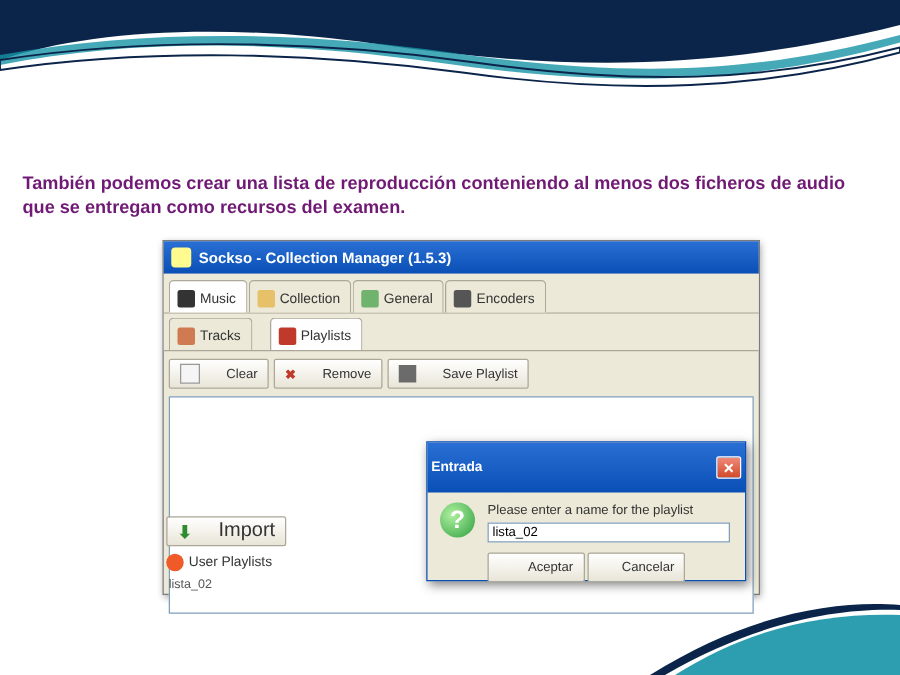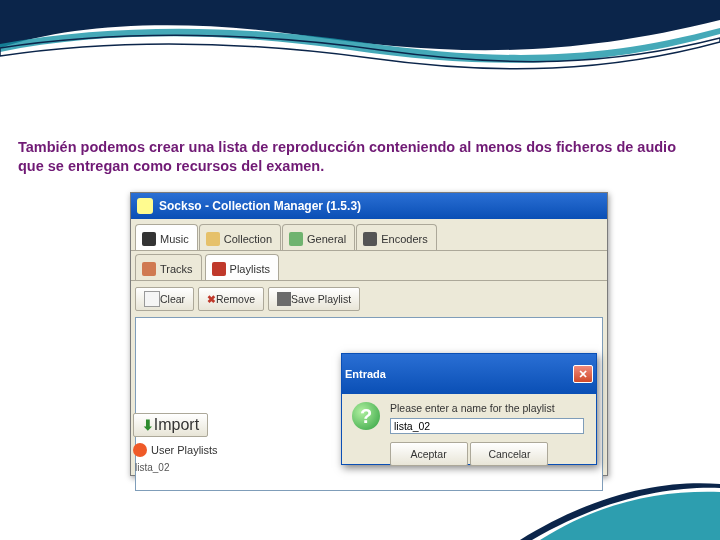--- a/index.html
+++ b/index.html
@@ -32,41 +32,41 @@
     font-size:11px;
   }
   .tab {
     height:22px; background:#ece9d8; border:1px solid #aca899;
     border-bottom:none; border-radius:4px 4px 0 0; padding:3px 8px 0 6px;
     display:flex; align-items:center; gap:4px; color:#333;justify-content:flex-end;
   }
   .tab.active { background:#fefefe; }
   .tab-icon { width:14px; height:14px; border-radius:2px; }
   .subrow {
-    height:26px; display:flex; align-items:flex-end; gap:3px;
+    height:26px; display:flex; align-items:flex-end; gap:14px;
     padding:3px 4px 0 4px; font-size:11px;
     border-bottom:1px solid #aca899; background:#ece9d8;
   }
   .body { display:flex; }
   .leftpane {
     width:236px; height:150px; background:#fff; border:1px solid #7f9db9;
     margin:2px 0 0 2px;
   }
   .leftpane .bluehdr {
     background:#316ac5; color:#fff; font-size:10px; padding:2px 4px;
   }
   .rightpane { flex:1; padding:4px; }
   .toolbar3 {
     display:flex; gap:4px; justify-content:flex-start; padding:2px 0;
     font-size:10.5px;
   }
   .winbtn {
     height:22px; background:linear-gradient(to bottom,#fff,#e8e5d7);
     border:1px solid #aca899; border-radius:2px; display:flex;
-    align-items:center; padding:0 8px; gap:0; color:#333;
+    align-items:center; padding:0 8px; gap:21px; color:#333;
   }
   .rightwhite {
     background:#fff; border:1px solid #7f9db9; height:172px; margin-top:4px;
   }
   .importrow {
     position:absolute; bottom:38px; left:2px;
     display:flex; align-items:center;
   }
   .userpl {
     position:absolute; bottom:18px; left:2px;
@@ -97,21 +97,21 @@
     float:left; width:28px; height:28px; border-radius:50%;
     background:radial-gradient(circle at 35% 35%, #b0f0a0, #2e9f3e);
     color:#fff; font-size:20px; font-weight:bold; text-align:center;
     line-height:28px; margin-right:10px;
   }
   .dlg input {
     margin-left:38px; display:block; margin-top:4px; width:186px;
     font-size:10.5px; padding:1px 3px; border:1px solid #7f9db9;
   }
   .dlg .btnrow { text-align:center; margin-top:8px; }
-  .dlg .btnrow .winbtn { display:inline-flex; min-width:60px; justify-content:center; }
+  .dlg .btnrow .winbtn { display:inline-flex; min-width:60px; justify-content:flex-end; }
   
   .swoosh { position:absolute; right:0; bottom:0; width:220px; height:100px; }
 </style>
 </head>
 <body>
 
 <div class="slide">
 
   <svg class="wave" viewBox="0 0 720 90" preserveAspectRatio="none">
     <path d="M0,0 L720,0 L720,20 C560,60 440,55 300,35 C180,18 70,24 0,48 Z" fill="#0b254a"></path>

